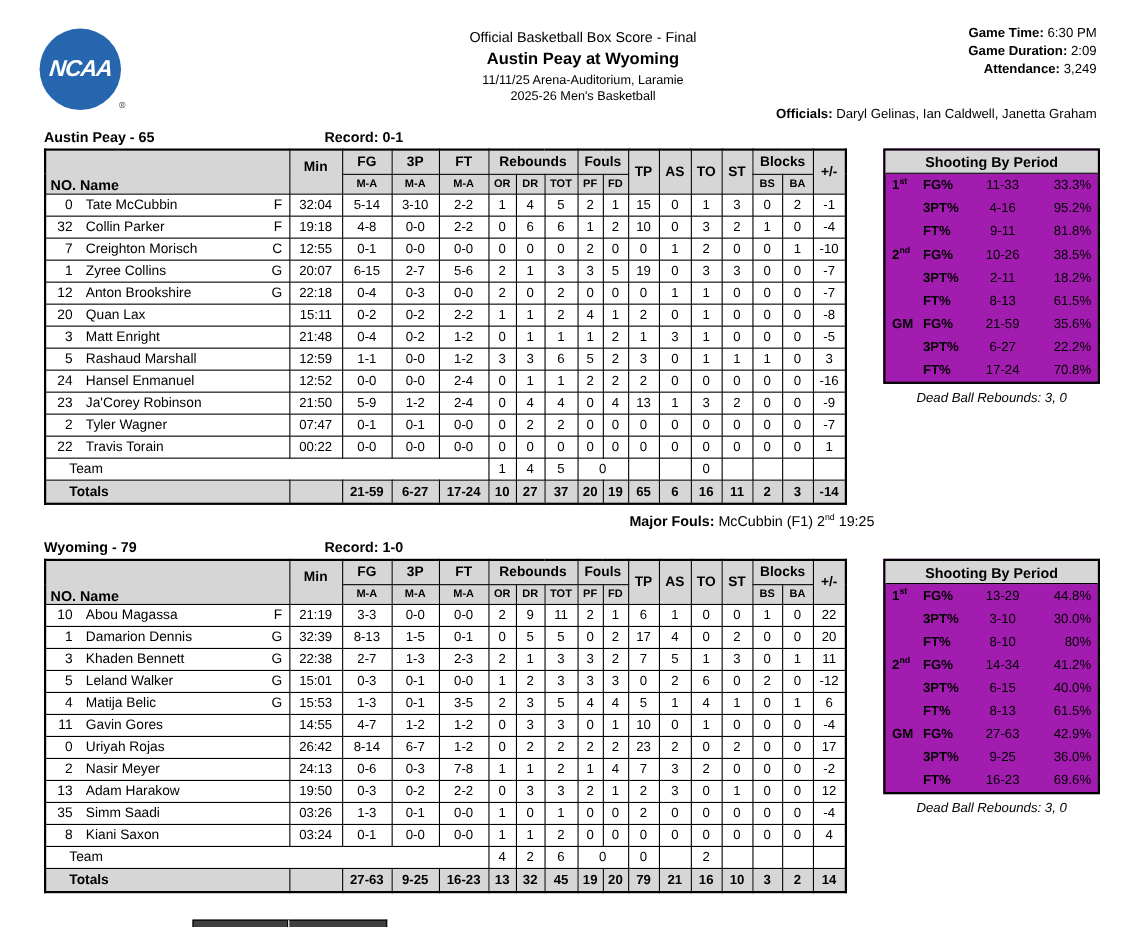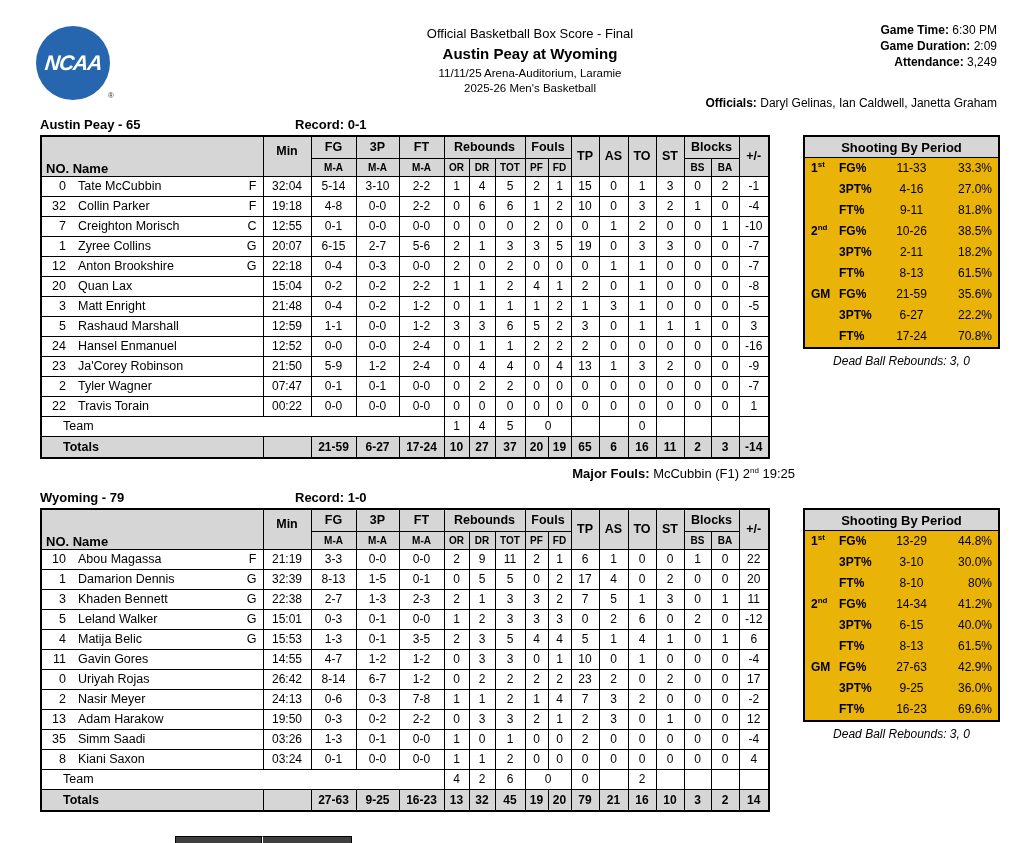--- a/index.html
+++ b/index.html
@@ -45,21 +45,21 @@
   td.c-name, td.c-teamlabel { font-size:12.5px; text-align:left; }
   td.c-teamlabel { padding-left:21px; }
   .pnum { display:inline-block; width:24px; text-align:right; }
   .pname { margin-left:12px;text-align:right; }
   .ppos { float:right; margin-right:6px; }
 
   
   .side { position:absolute; left:803px; width:197px; }
   #side-0 { top:135px; }
   #side-1 { top:508px; }
-  .sb { border:2px solid #000; background:#eab308; }
+  .sb { border:2px solid #000; background:#a21caf; }
   .sb-title { background:#d6d6d6; border-bottom:1px solid #000; font-weight:bold; font-size:13px; text-align:center; height:21px; line-height:21px; }
   .sb-row { display:flex; height:21px; line-height:21px; font-size:12px; padding:0 6px; }
   .sb-per { width:28px; font-weight:bold; }
   .sb-stat { width:42px; font-weight:bold; }
   .sb-made { flex:1; text-align:center; }
   .sb-pct { width:50px; text-align:right; }
   sup { font-size:8px; vertical-align:super; line-height:0; }
   .deadball { text-align:center; font-size:12px; margin-top:5px;font-style:italic; }
 
   
@@ -245,21 +245,21 @@
             <td class="c-num">0</td>
             <td class="c-num">1</td>
             <td class="c-num">1</td>
             <td class="c-num">0</td>
             <td class="c-num">0</td>
             <td class="c-num">0</td>
             <td class="c-num">-7</td>
           </tr>
           <tr class="prow">
             <td class="c-name"><span class="pnum">20</span><span class="ppos"></span><span class="pname">Quan Lax</span></td>
-            <td class="c-num">15:04</td>
+            <td class="c-num">15:11</td>
             <td class="c-num">0-2</td>
             <td class="c-num">0-2</td>
             <td class="c-num">2-2</td>
             <td class="c-num">1</td>
             <td class="c-num">1</td>
             <td class="c-num">2</td>
             <td class="c-num">4</td>
             <td class="c-num">1</td>
             <td class="c-num">2</td>
             <td class="c-num">0</td>
@@ -425,21 +425,21 @@
         <div class="sb-row">
           <span class="sb-per">1<sup>st</sup></span>
           <span class="sb-stat">FG%</span>
           <span class="sb-made">11-33</span>
           <span class="sb-pct">33.3%</span>
         </div>
         <div class="sb-row">
           <span class="sb-per"></span>
           <span class="sb-stat">3PT%</span>
           <span class="sb-made">4-16</span>
-          <span class="sb-pct">27.0%</span>
+          <span class="sb-pct">95.2%</span>
         </div>
         <div class="sb-row">
           <span class="sb-per"></span>
           <span class="sb-stat">FT%</span>
           <span class="sb-made">9-11</span>
           <span class="sb-pct">81.8%</span>
         </div>
         <div class="sb-row">
           <span class="sb-per">2<sup>nd</sup></span>
           <span class="sb-stat">FG%</span>

